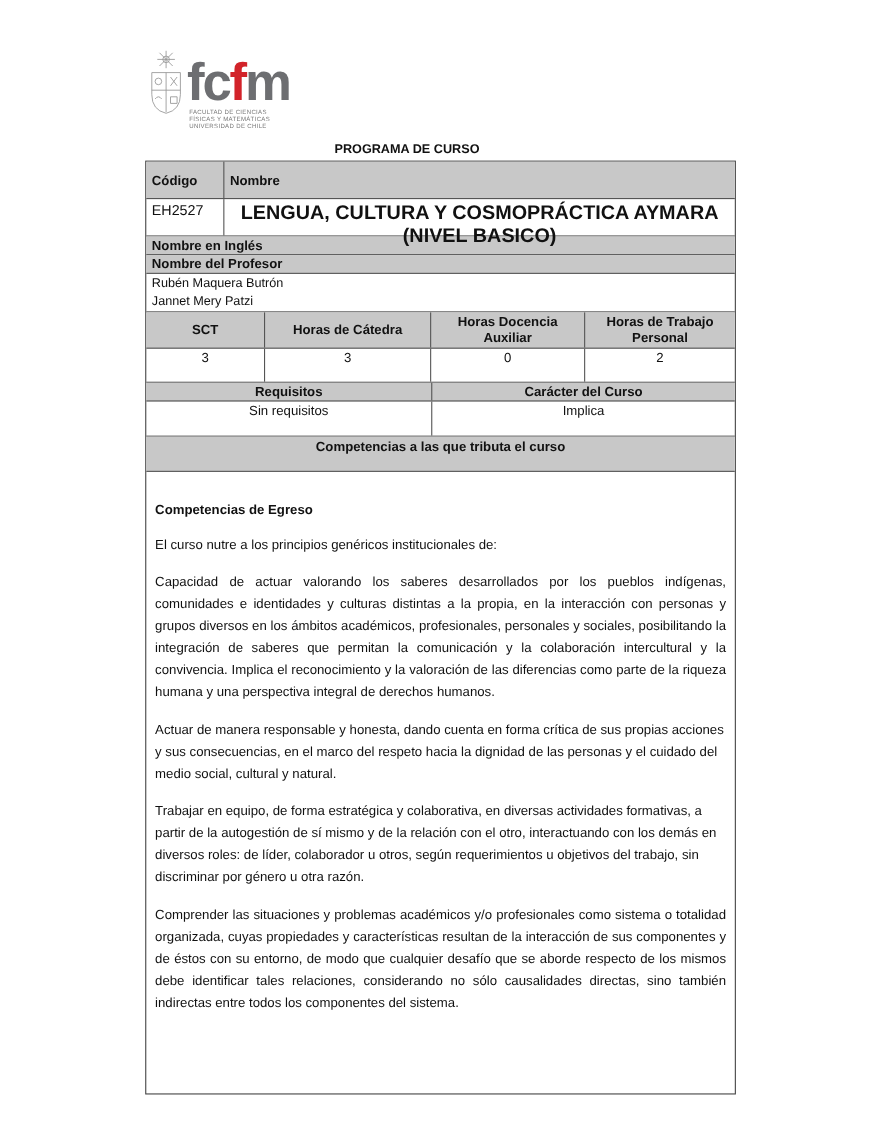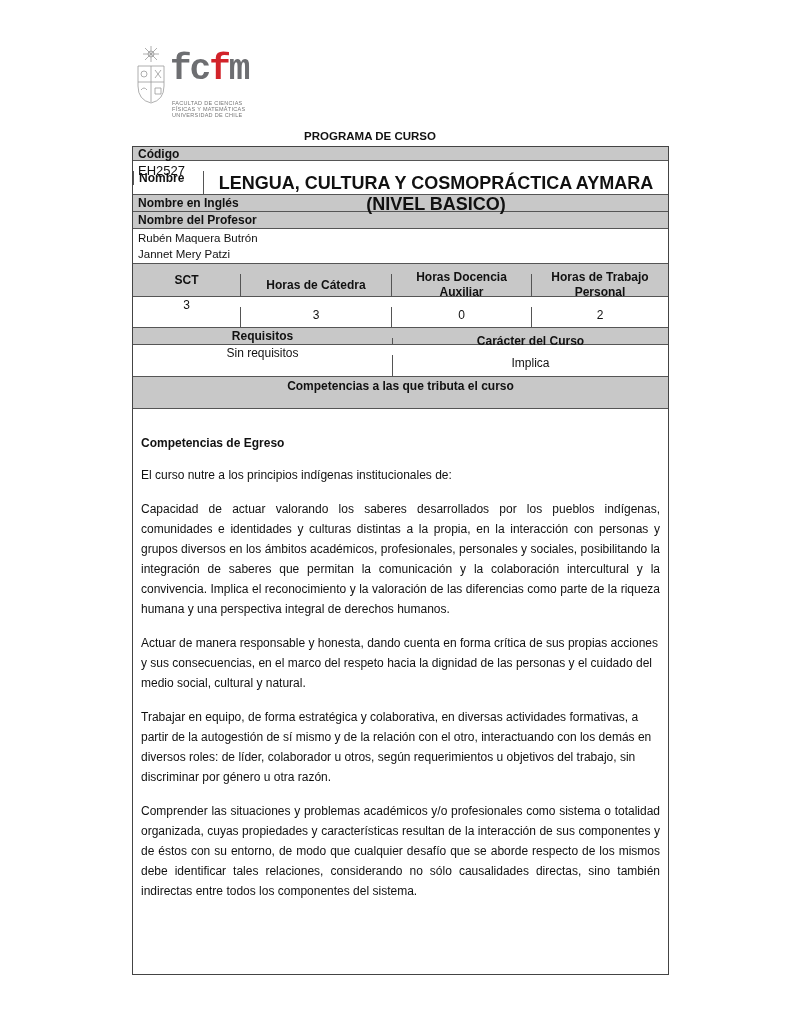--- a/index.html
+++ b/index.html
@@ -1,29 +1,29 @@
 <!DOCTYPE html>
 <html><head>
 <meta charset="utf-8">
 <style>
   html, body { margin:0; padding:0; background:#ffffff; }
   body { width:800px; height:1035px; position:relative; overflow:hidden;
          font-family:"Liberation Sans", "DejaVu Sans", sans-serif; color:#111; }
   .logo { position:absolute; left:136px; top:42px; width:130px; height:76px; }
   .logo .crest { position:absolute; left:0; top:4px; width:30px; height:58px; }
-  .logo .word { position:absolute; left:34px; top:10px; font-size:36px; font-weight:bold;
-                letter-spacing:-2px; color:#6d6e71; line-height:1; font-family:Liberation Mono, monospace; }
+  .logo .word { position:absolute; left:34px; top:10px; font-size:48px; font-weight:bold;
+                letter-spacing:-2px; color:#6d6e71; line-height:1; font-family:Liberation Sans, sans-serif; }
   .logo .word .red { color:#d2232a; }
   .logo .sub { position:absolute; left:36px; top:58px; font-size:5.5px; line-height:6px; color:#777; letter-spacing:0.3px; }
   .title { position:absolute; left:0; width:740px; top:130px; text-align:center; font-size:11.5px; font-weight:bold; }
   .tbl { position:absolute; left:132px; top:146px; width:537px; border:1.5px solid #444; box-sizing:border-box; }
   .row { display:flex; border-bottom:1px solid #555; box-sizing:border-box; }
   .row:last-child { border-bottom:none; }
   .cell { box-sizing:border-box; padding:0 5px; font-size:12px; display:flex; align-items:center; }
-  .cell + .cell { border-left:1px solid #555;margin-top:10px; }
+  .cell + .cell { border-left:1px solid #555; }
   .hdr { background:#c8c8c8; font-weight:bold; }
   .ctr { justify-content:center; text-align:center; }
   .body-text { padding:22px 8px 0 8px; font-size:12px; line-height:20px; }
   .body-text .h { font-weight:bold; margin-top:2px; margin-bottom:12px; }
   .body-text p { margin:0 0 14px 0; }
   .body-text p.j { text-align:justify; text-align-last:left; }
 </style>
 </head>
 <body>
 
@@ -48,21 +48,21 @@
     <div>FACULTAD DE CIENCIAS</div>
     <div>FÍSICAS Y MATEMÁTICAS</div>
     <div>UNIVERSIDAD DE CHILE</div>
   </div>
 </div>
 
 <div class="title">PROGRAMA DE CURSO</div>
 
 <div class="tbl">
 
-  <div class="row hdr" style="height:14px;flex-direction:column;">
+  <div class="row hdr" style="height:34px;">
     <div class="cell" style="width:70px;">Código</div>
     <div class="cell" style="flex:1;">Nombre</div>
   </div>
   <div class="row" style="height:34px;">
     <div class="cell" style="width:70px; align-items:flex-start; padding-top:2px; font-size:13px;">EH2527</div>
     <div class="cell ctr" style="flex:1; align-items:flex-start; padding-top:2px; font-size:18px;font-weight:bold;">LENGUA, CULTURA Y COSMOPRÁCTICA AYMARA (NIVEL BASICO)</div>
   </div>
   <div class="row hdr" style="height:17px;">
     <div class="cell" style="flex:1;">Nombre en Inglés</div>
   </div>
@@ -97,20 +97,20 @@
     <div class="cell ctr" style="width:259px; align-items:flex-start; padding-top:1px;">Sin requisitos</div>
     <div class="cell ctr" style="flex:1; align-items:flex-start; padding-top:1px;">Implica</div>
   </div>
 
   <div class="row hdr" style="height:32px;">
     <div class="cell ctr" style="flex:1; align-items:flex-start; padding-top:2px;">Competencias a las que tributa el curso</div>
   </div>
   <div class="row" style="height:565px;">
     <div class="body-text" style="flex:1;">
       <div class="h">Competencias de Egreso</div>
-      <p>El curso nutre a los principios indígenas institucionales de:</p>
+      <p>El curso nutre a los principios genéricos institucionales de:</p>
       <p class="j">Capacidad de actuar valorando los saberes desarrollados por los pueblos indígenas, comunidades e identidades y culturas distintas a la propia, en la interacción con personas y grupos diversos en los ámbitos académicos, profesionales, personales y sociales, posibilitando la integración de saberes que permitan la comunicación y la colaboración intercultural y la convivencia. Implica el reconocimiento y la valoración de las diferencias como parte de la riqueza humana y una perspectiva integral de derechos humanos.</p>
       <p>Actuar de manera responsable y honesta, dando cuenta en forma crítica de sus propias acciones y sus consecuencias, en el marco del respeto hacia la dignidad de las personas y el cuidado del medio social, cultural y natural.</p>
       <p>Trabajar en equipo, de forma estratégica y colaborativa, en diversas actividades formativas, a partir de la autogestión de sí mismo y de la relación con el otro, interactuando con los demás en diversos roles: de líder, colaborador u otros, según requerimientos u objetivos del trabajo, sin discriminar por género u otra razón.</p>
       <p class="j">Comprender las situaciones y problemas académicos y/o profesionales como sistema o totalidad organizada, cuyas propiedades y características resultan de la interacción de sus componentes y de éstos con su entorno, de modo que cualquier desafío que se aborde respecto de los mismos debe identificar tales relaciones, considerando no sólo causalidades directas, sino también indirectas entre todos los componentes del sistema.</p>
     </div>
   </div>
 </div>
 
 </body></html>

